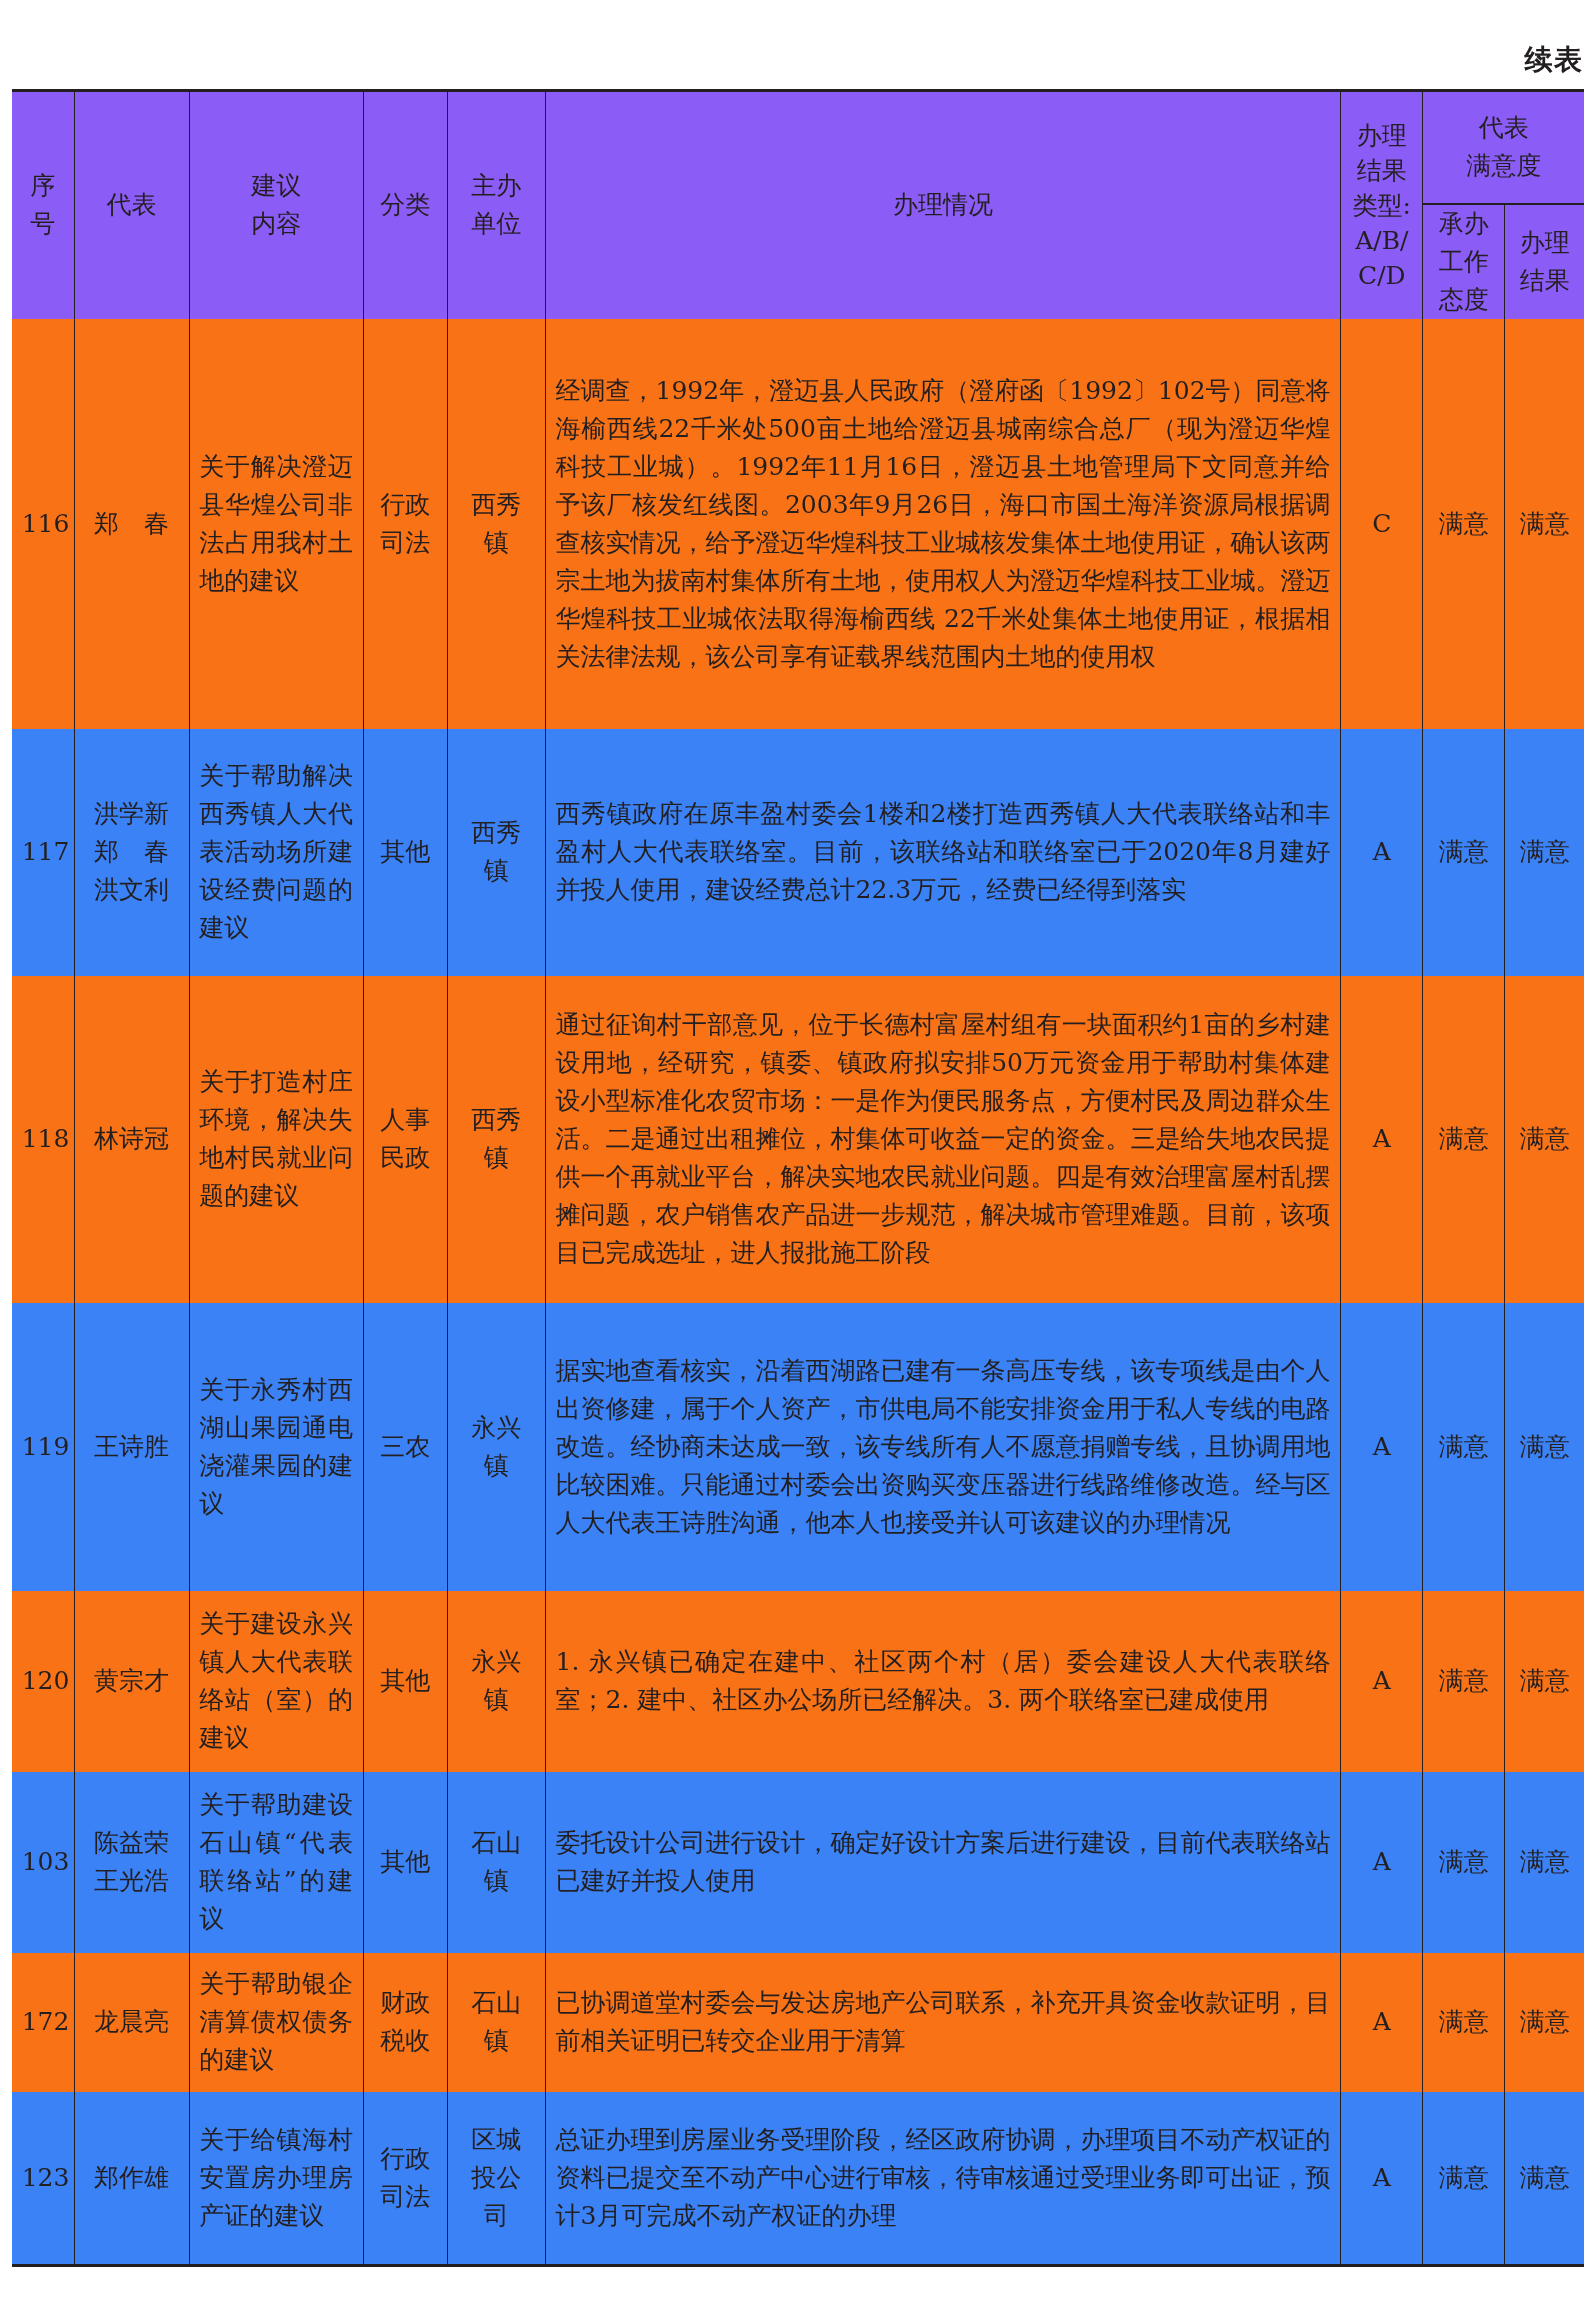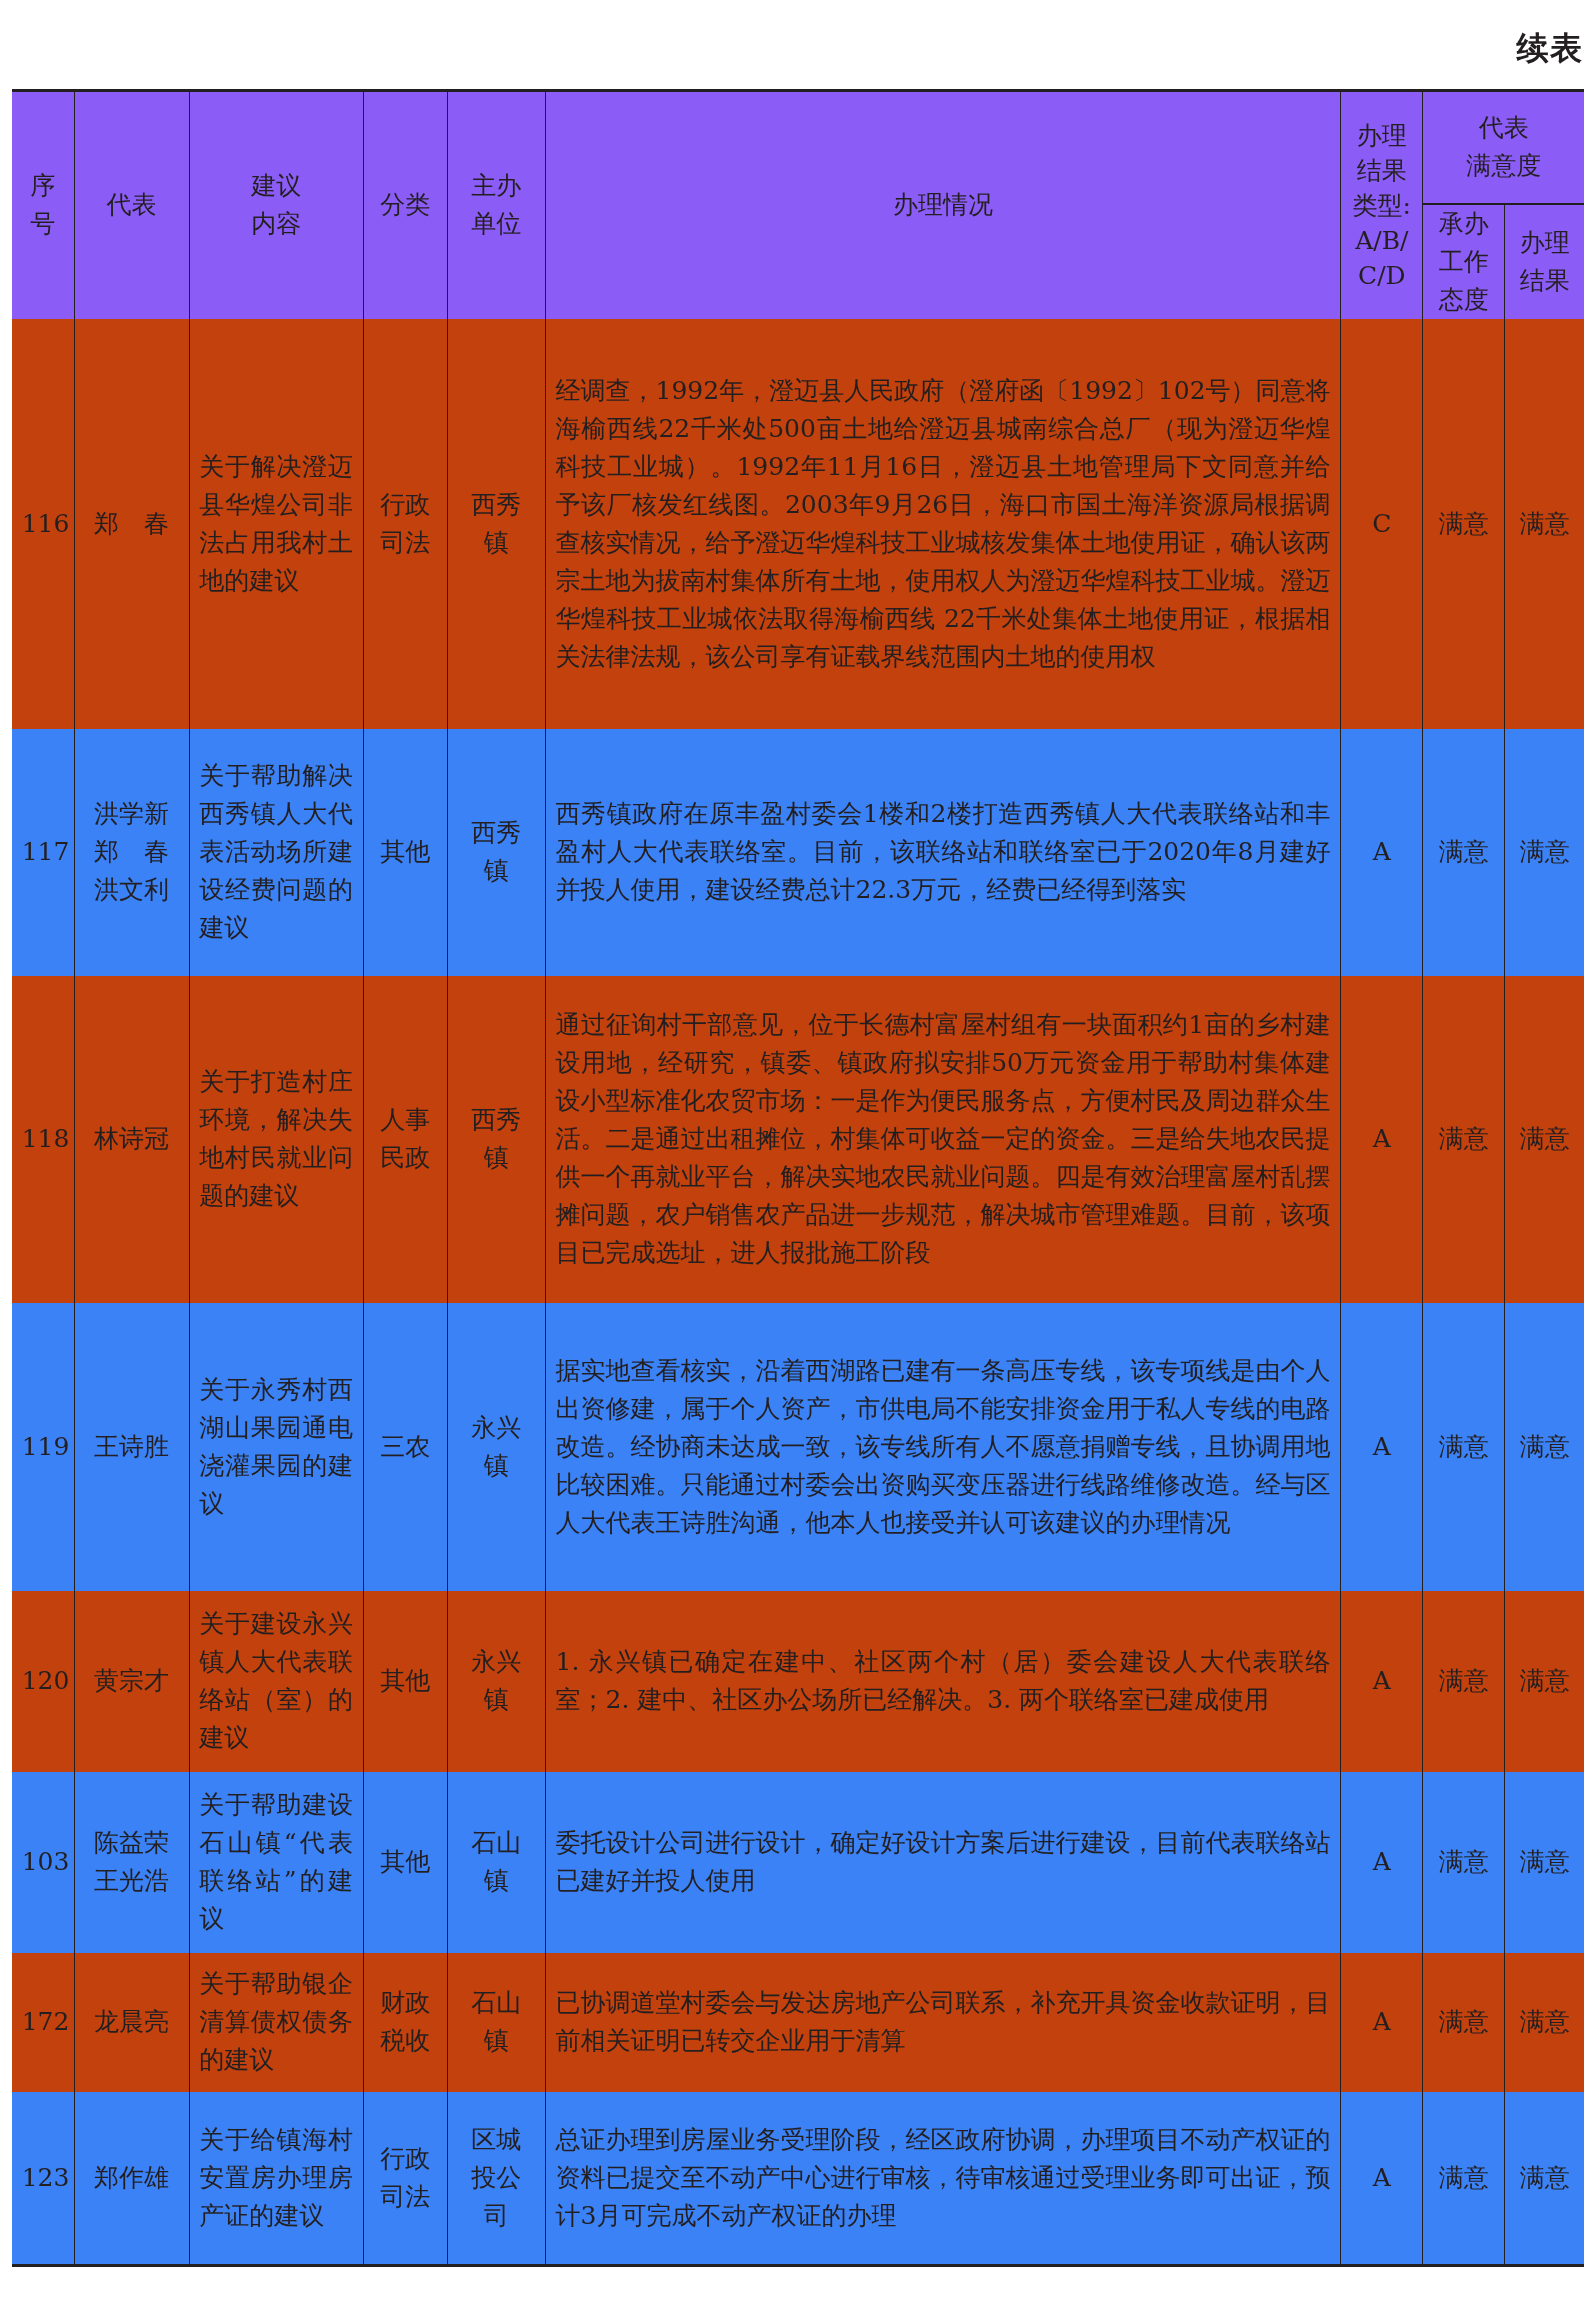--- a/index.html
+++ b/index.html
@@ -1,28 +1,28 @@
 <!DOCTYPE html>
 <html style="font-size:13px"><head>
 <meta charset="utf-8">
 <style>
   html, body { margin:0; padding:0; background:#ffffff; }
   body { width:1595px; height:2319px; position:relative; overflow:hidden;
          font-family:"DejaVu Serif","Liberation Serif",serif; color:#231f20; }
-  .continued { position:absolute; right:11.3px; top:27px; font-size:32px; font-weight:bold;
+  .continued { position:absolute; right:11.3px; top:41px; font-size:28px; font-weight:bold;
                font-family:Liberation Sans, sans-serif; letter-spacing:1.6px; }
   table.main { position:absolute; left:12px; top:89px; width:1572px; border-collapse:collapse;
                table-layout:fixed; border-top:3.2px solid #231f20; border-bottom:3.2px solid #231f20; }
   table.main td, table.main th { border-left:1.6px solid #231f20; border-right:1.6px solid #231f20;
                padding:0 9.7px; font-weight:normal; vertical-align:middle; font-size:25px; line-height:38px; }
   table.main tr > :first-child { border-left:none; }
   table.main tr > :last-child { border-right:none; }
   thead th { background:#8b5cf6; text-align:center; line-height:35px; font-size:26px; }
   thead th.sub-top { border-bottom:2.4px solid #231f20; }
-  tbody tr.odd td { background:#c2410c;margin-left:20px; }
+  tbody tr.odd td { background:#f97316;margin-left:20px; }
   tbody tr.even td { background:#3b82f6; }
   td.c { text-align:center; }
   td.num { text-align:center; font-size:26px; padding:0 3.2px; }
   td.name { text-align:center; padding:0 4.8px; }
   td.proposal { text-align:justify; padding:0 11.3px; }
   td.detail { text-align:justify; padding:0 11.3px; }
   td.grade { text-align:center; font-size:24px; }
   .vtext { display:inline-block; width:29px; word-break:break-all; }
 </style>
 </head>

